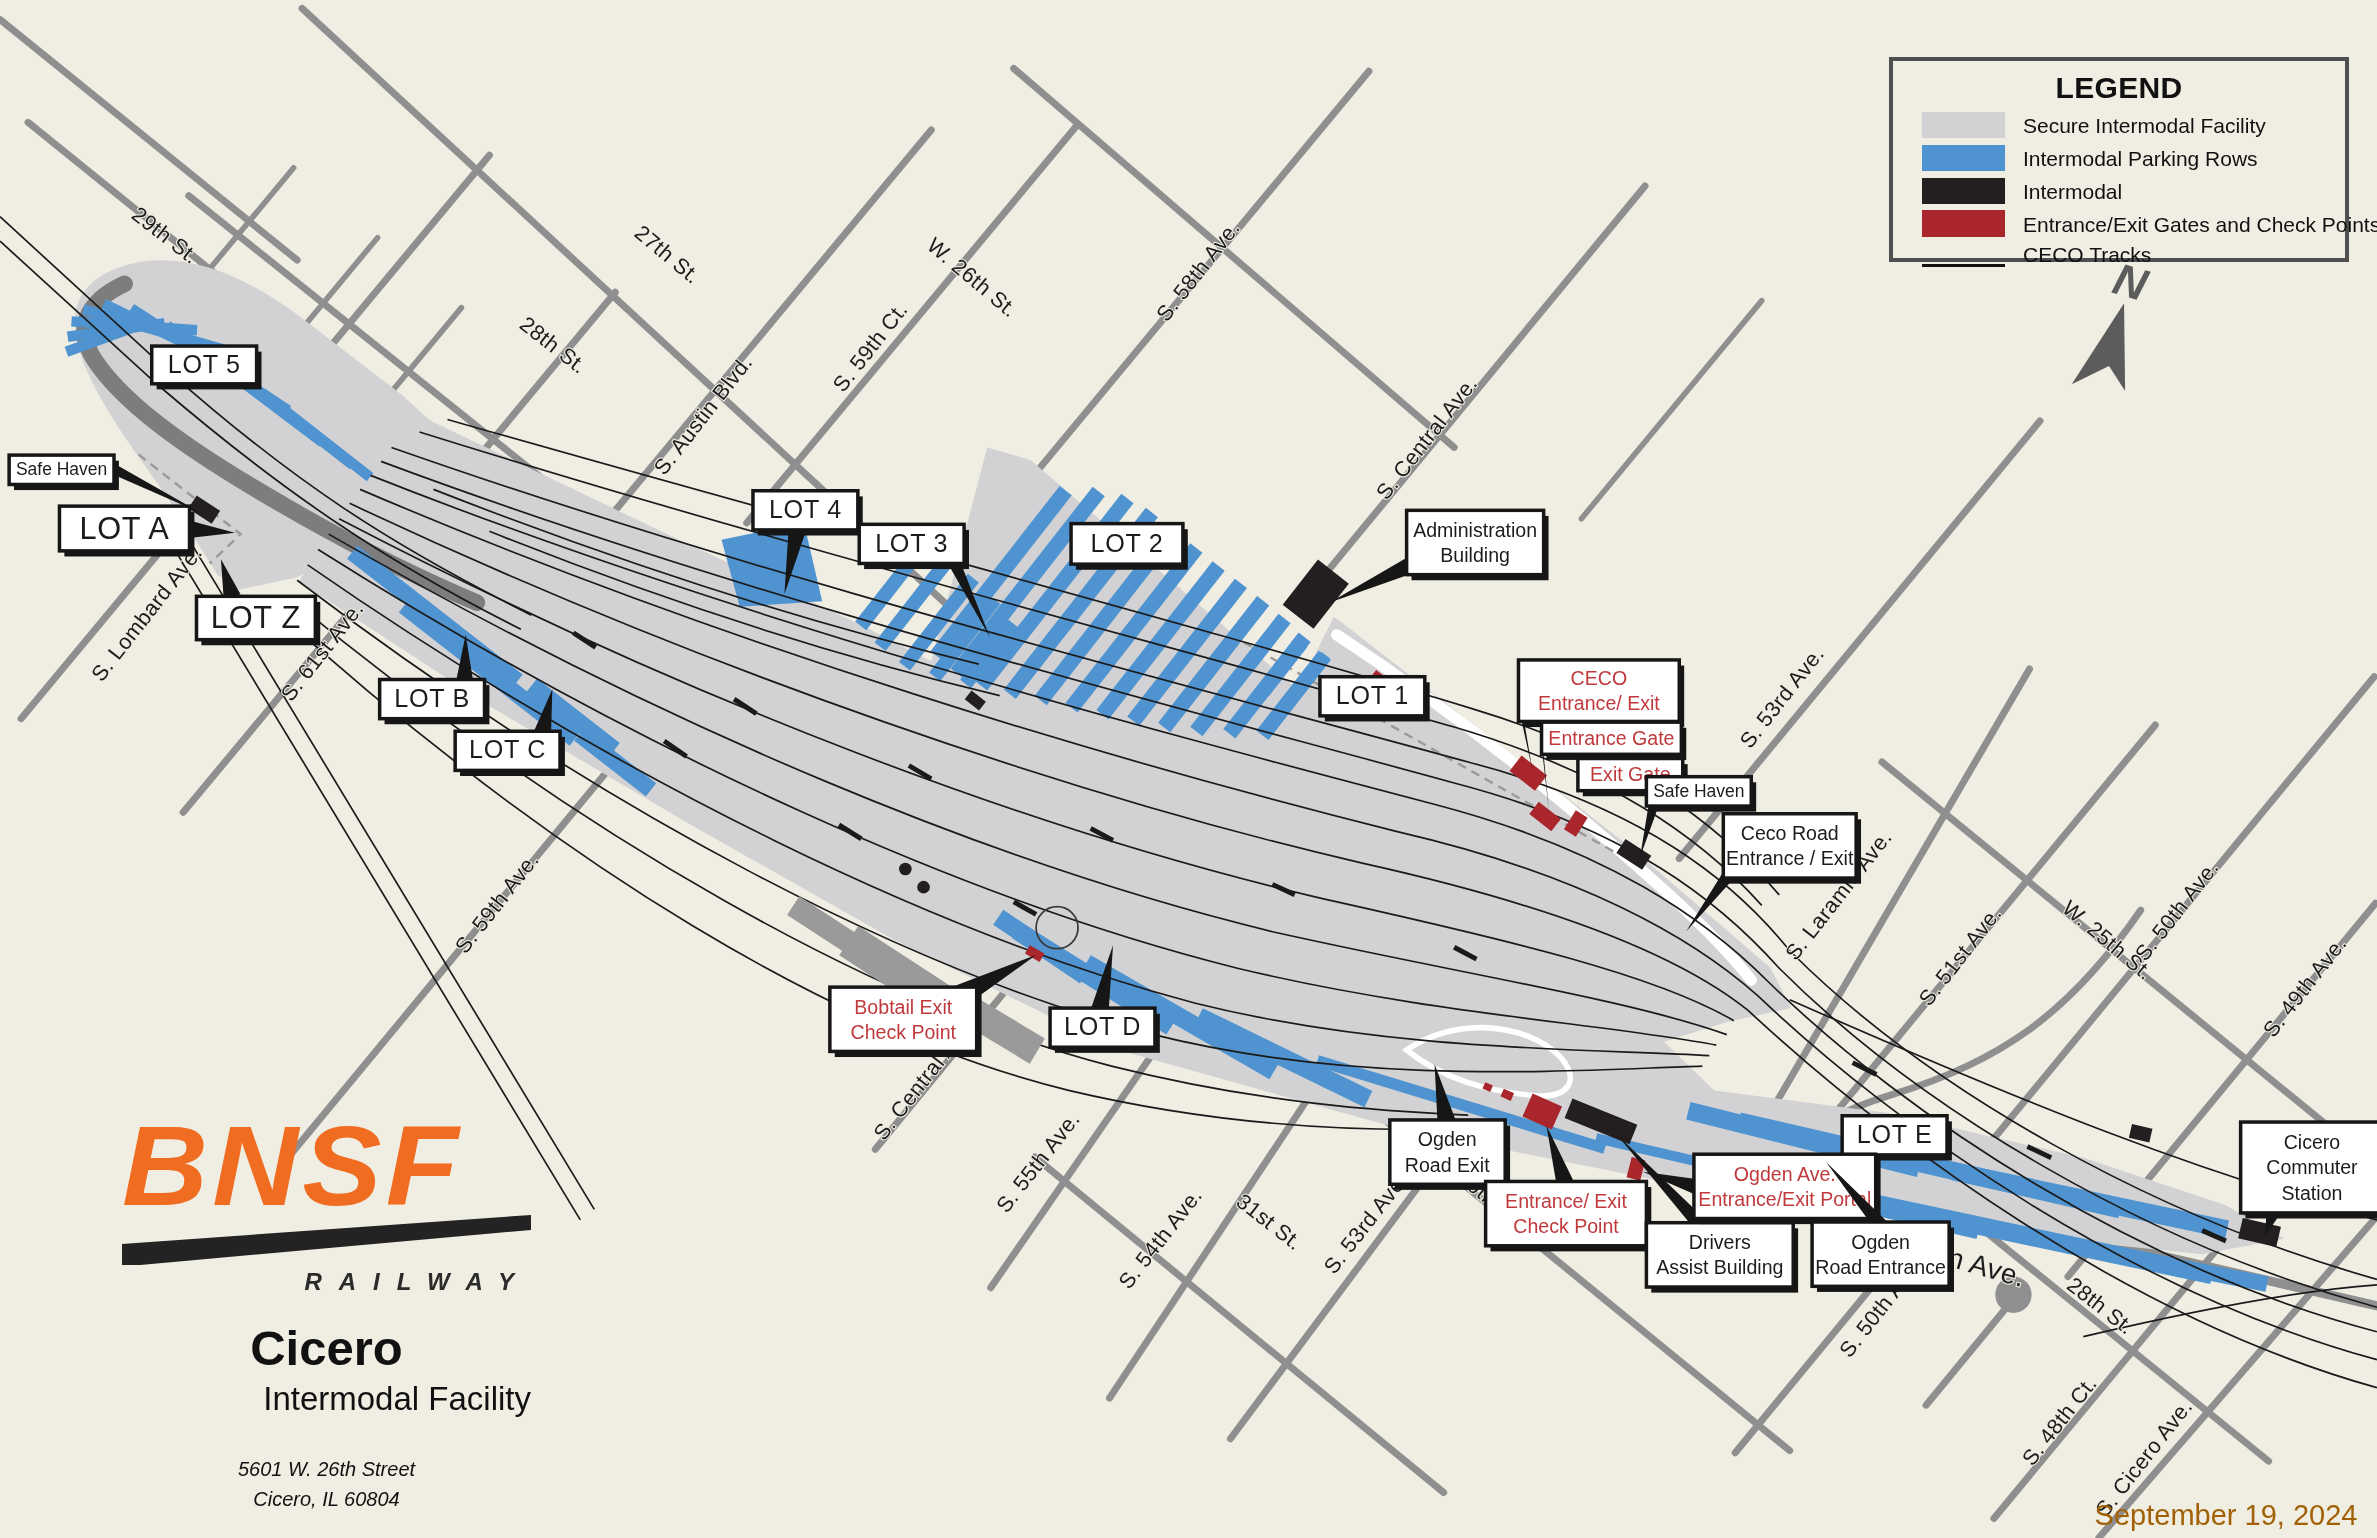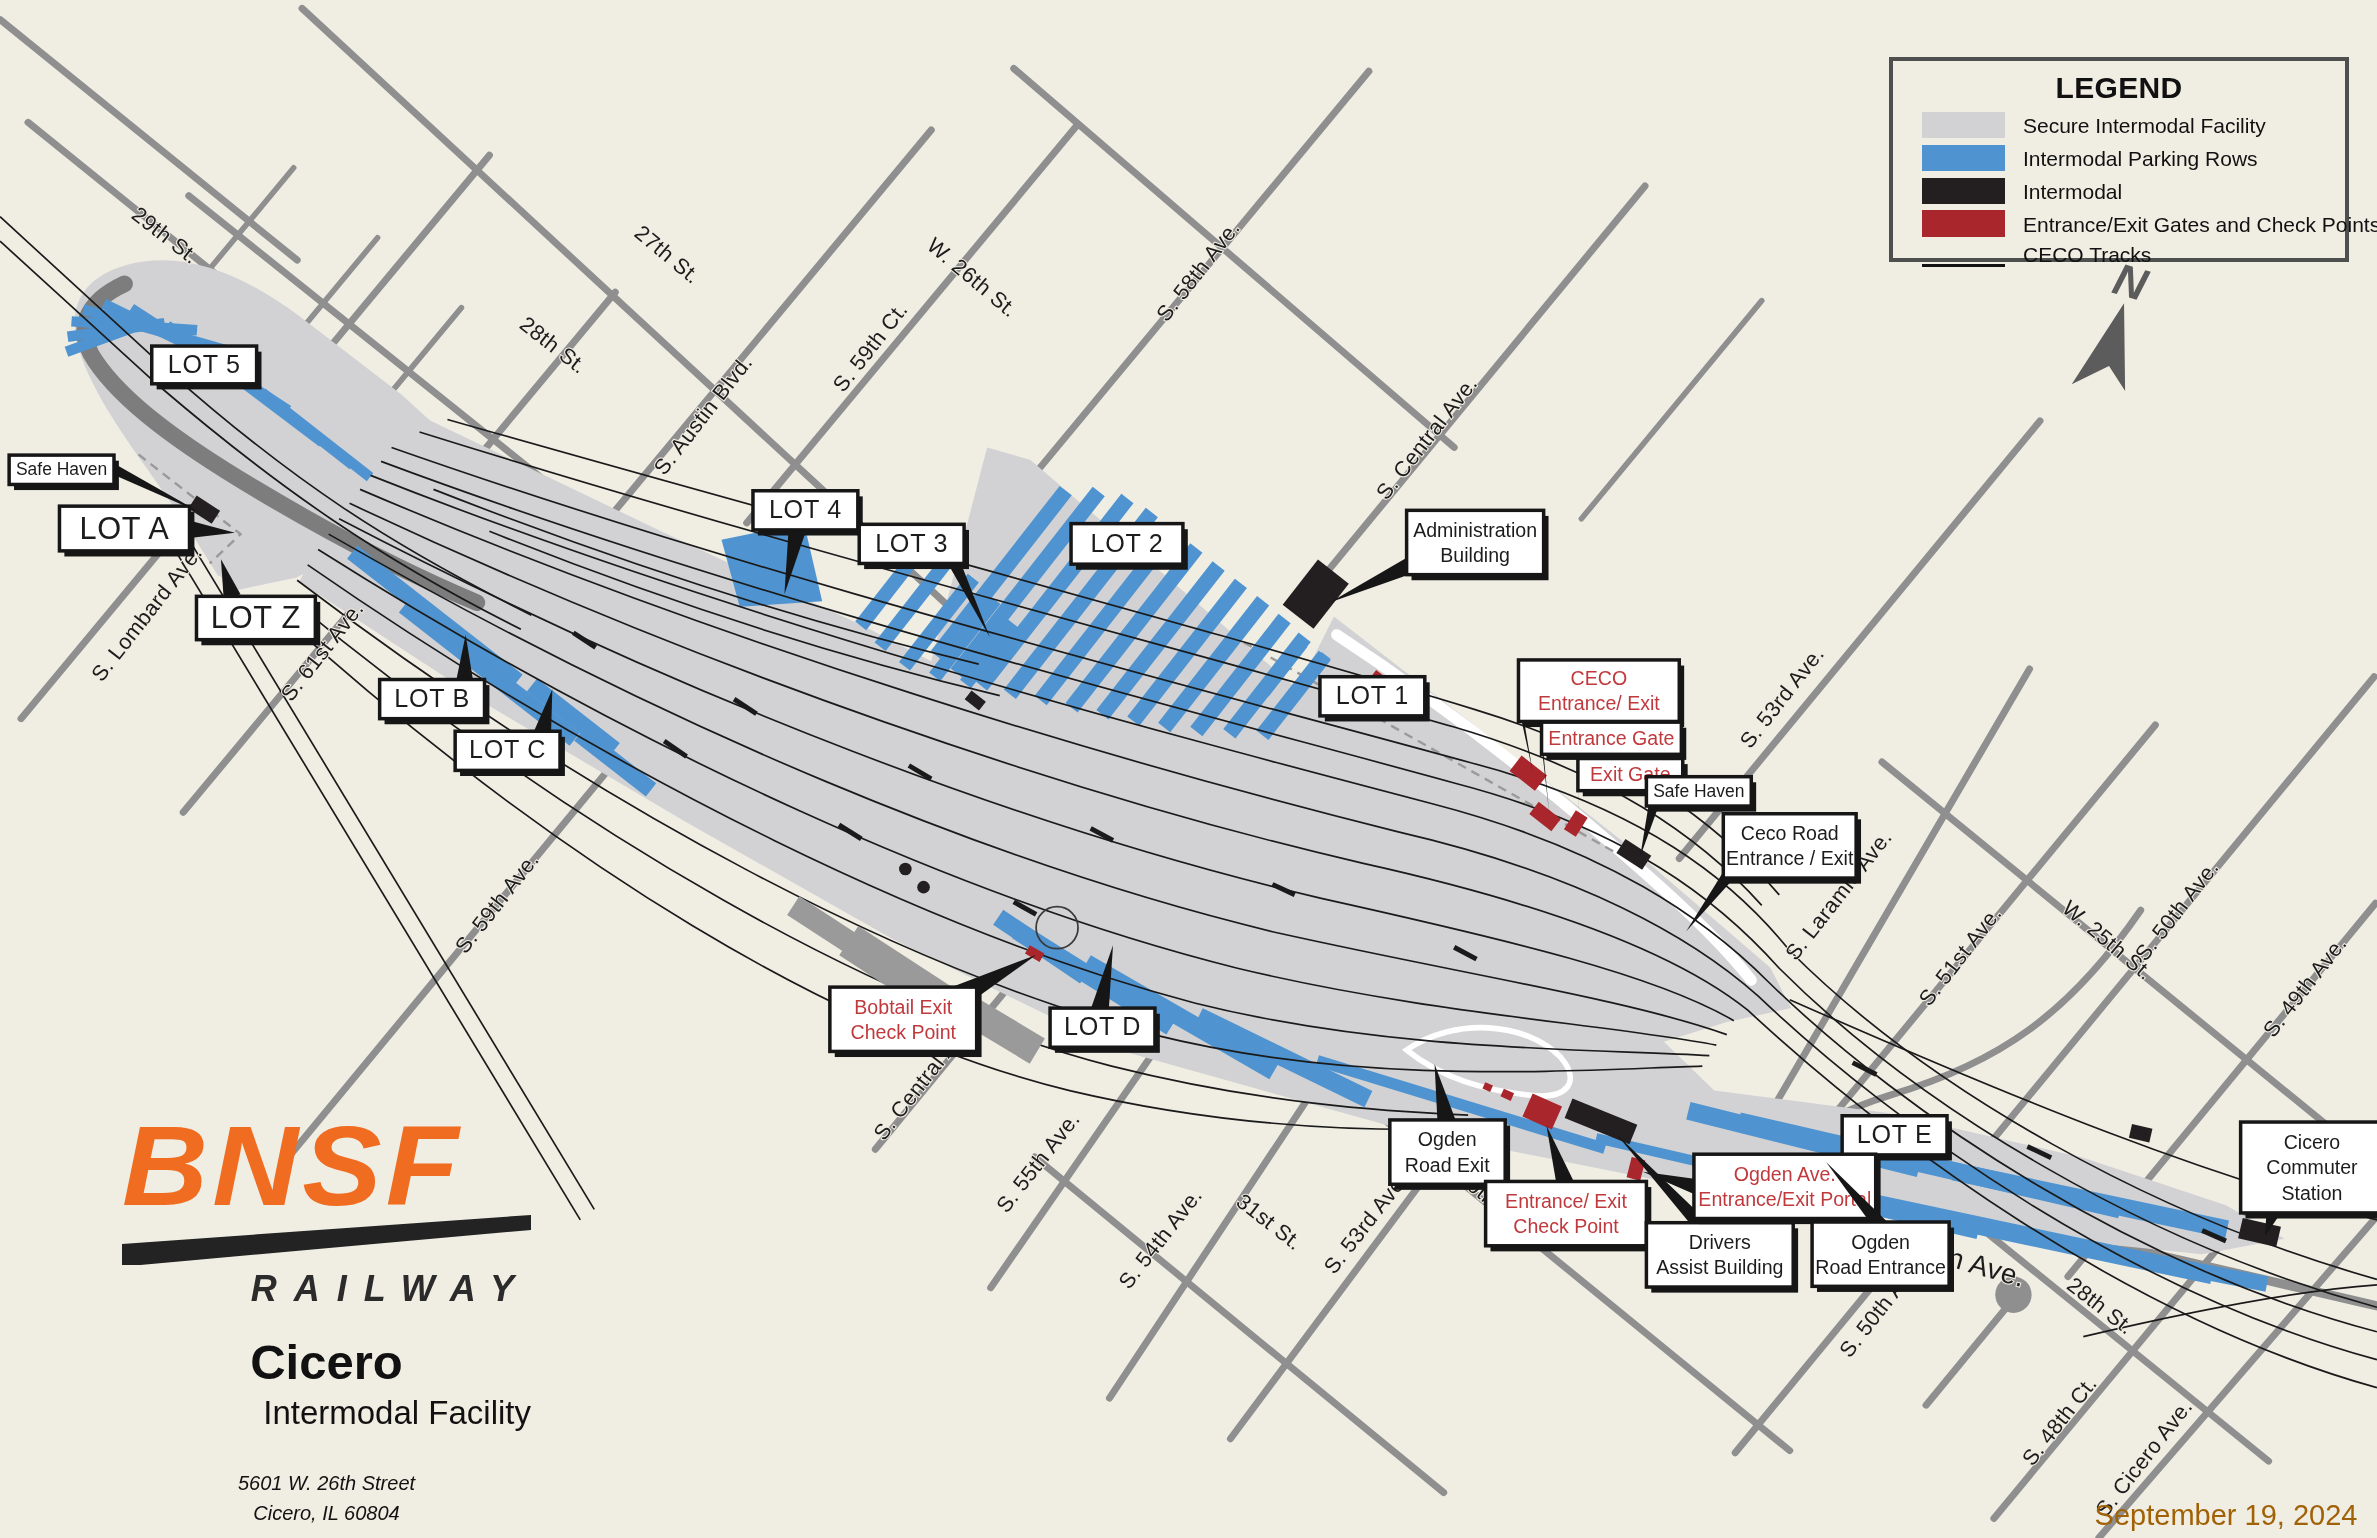--- a/index.html
+++ b/index.html
@@ -53,21 +53,21 @@
   #legend .lbl{font-size:21px;color:#111;white-space:nowrap;}
   
   #compass{fill:#5c5c5c;}
   #compass text{font-size:64px;font-weight:bold;fill:#5c5c5c;text-anchor:middle;font-style:italic;}
   
   #brand{position:absolute;left:122px;top:1112px;width:448px;}
   .bnsf{font-size:119px;font-weight:bold;font-style:italic;color:var(--orange);
         letter-spacing:4.2px;line-height:.9;transform:scaleY(.95);white-space:nowrap;}
   .swoosh{width:409px;height:50px;margin-top:-4.2px;background:#232323;
           clip-path:polygon(0 58%,100% 0,100% 30%,4.5% 100%,0 100%);}
-  .railway{width:409px;text-align:right;font-size:36px;font-weight:bold;font-style:italic;
+  .railway{width:409px;text-align:right;font-size:24px;font-weight:bold;font-style:italic;
            letter-spacing:17px;color:#2b2b2b;margin-top:2.8px;}
   .city{width:409px;text-align:center;font-size:49px;font-weight:bold;color:#111;margin-top:24px;}
   .subttl{width:409px;text-align:right;font-size:33px;color:#111;margin-top:4.2px;}
   .addr{width:409px;text-align:center;font-size:20px;font-style:italic;color:#111;margin-top:36px;line-height:1.5;}
   #datestamp{position:absolute;right:19.6px;bottom:5.6px;font-size:29px;color:#a16207;}
 </style>
 </head>
 <body>
 
 <div id="stage">

